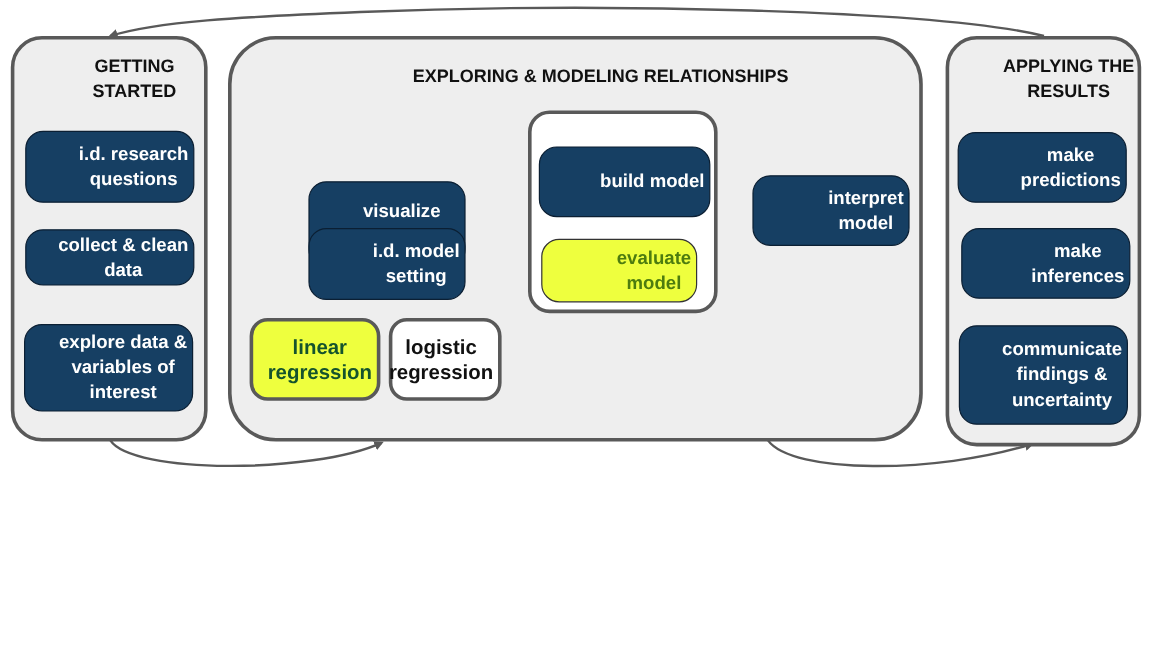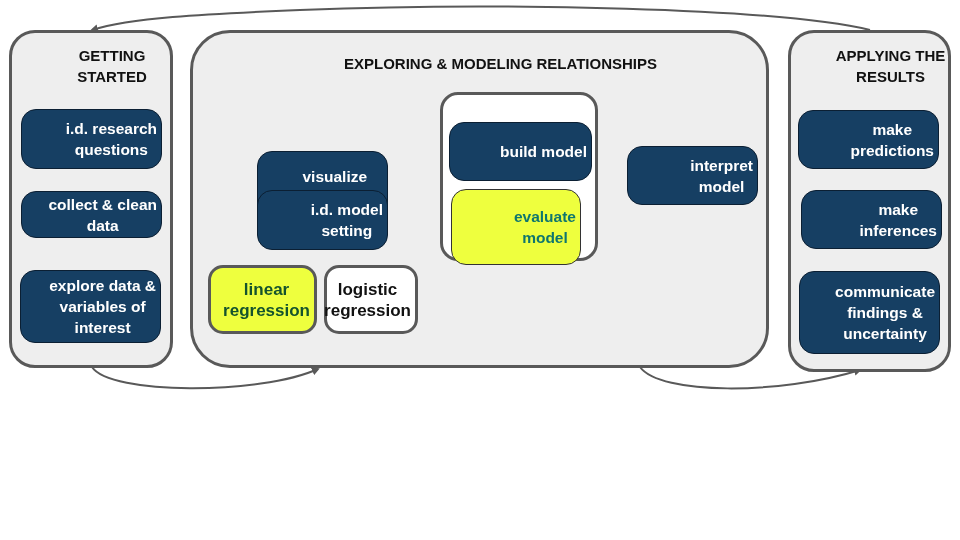--- a/index.html
+++ b/index.html
@@ -79,21 +79,21 @@
   </div>
 <div class="node white" style="left:324px;top:265px;width:94px;height:69px;font-size:17px;">
     <span>logistic
 regression</span>
   </div>
 
 <div class="subgroup" style="left:440px;top:92px;width:158px;height:169px;"></div>
 <div class="node" style="left:449px;top:106px;width:143px;height:59px;margin-top:16px;">
     <span>build model</span>
   </div>
-<div class="node yellow-inner" style="left:451px;top:189px;width:130px;height:76px;color:#0f766e;">
+<div class="node yellow-inner" style="left:451px;top:199px;width:130px;height:53px;color:#4d7c0f;">
     <span>evaluate
 model</span>
   </div>
 
 <div class="node" style="left:627px;top:146px;width:131px;height:59px;">
     <span>interpret
 model</span>
   </div>
 
 <div class="panel" style="left:788px;top:30px;width:163px;height:342px;">

